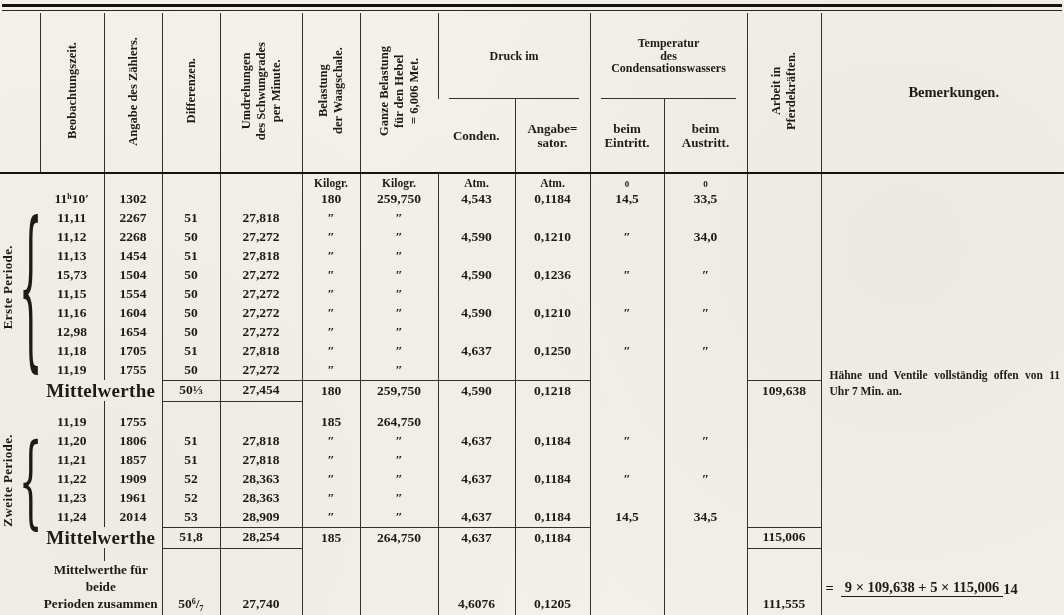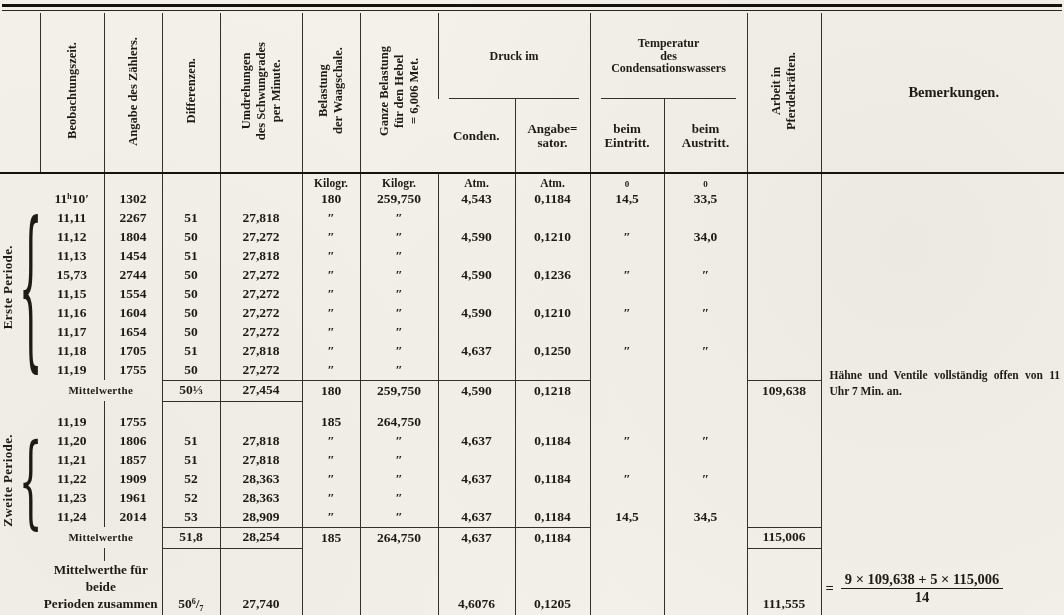--- a/index.html
+++ b/index.html
@@ -37,37 +37,37 @@
   tr.units-row{height:17px;}
   tr.units-row td{font-size:11.5px;vertical-align:bottom;padding-bottom:1px;margin-top:48px;}
   tr.units-row td.deg{font-size:9px;line-height:1;}
   tr.mw-row{height:21px;}
   tr.spacer1{height:12px;}
   tr.spacer2{height:13px;}
   tr.footer-row{height:45px;}
 
   .sumtop{border-top:1px solid #35312a;}
   .sumbot{border-bottom:1px solid #35312a;}
-  .mw-label{font-size:11px;letter-spacing:.3px;}
+  .mw-label{font-size:19px;letter-spacing:.3px;}
 
   td.gutter{border:none;position:relative;overflow:visible;}
   .pwrap{position:absolute;left:1px;top:0;bottom:0;display:flex;align-items:center;}
   .plabel{writing-mode:vertical-rl;transform:rotate(180deg);font-size:13px;letter-spacing:.4px;}
   .bwrap{position:absolute;right:-7px;top:0;bottom:0;display:flex;align-items:center;justify-content:flex-end;}
   .brace{font-family:"DejaVu Serif",serif;font-weight:normal;font-size:52px;display:inline-block;}
   .brace-p1{transform:scale(.72,3.35);}
   .brace-p2{transform:scale(.72,1.95);}
 
   td.note{ text-align:left;vertical-align:top;padding:2px 4px 0 8px;font-size:13.2px;line-height:1.45;text-align:justify;}
   td.foot-label{white-space:pre-line;font-size:13.2px;line-height:1.3;text-align:center;vertical-align:bottom;padding-bottom:4px;}
   td.vbot{vertical-align:bottom;padding-bottom:5px;}
 
   td.fcell{overflow:visible;}
   .formula{display:flex;align-items:center;justify-content:flex-start;gap:7px;padding-left:4px;font-size:14.5px;}
-  .frac{display:inline-flex;flex-direction:column;align-items:center;}
+  .frac{display:inline-flex;flex-direction:row;align-items:center;}
   .frac .num{border-bottom:1.4px solid #1d1b16;padding:0 4px 1px;}
   .frac .den{padding-top:1px;}
 </style>
 </head>
 <body>
 
 <div class="page">
   <div class="rule-a"></div>
   <div class="rule-b"></div>
 
@@ -163,21 +163,21 @@
           <td class="c-bel">″</td>
           <td class="c-ganze">″</td>
           <td class="c-kessel"></td>
           <td class="c-cond"></td>
           <td class="c-ein"></td>
           <td class="c-aus"></td>
           <td class="c-arbeit"></td>
         </tr>
         <tr class="data-row">
           <td class="c-time">11,12</td>
-          <td class="c-counter">1804</td>
+          <td class="c-counter">2268</td>
           <td class="c-diff">50</td>
           <td class="c-umdr">27,272</td>
           <td class="c-bel">″</td>
           <td class="c-ganze">″</td>
           <td class="c-kessel">4,590</td>
           <td class="c-cond">0,1210</td>
           <td class="c-ein">″</td>
           <td class="c-aus">34,0</td>
           <td class="c-arbeit"></td>
         </tr>
@@ -189,21 +189,21 @@
           <td class="c-bel">″</td>
           <td class="c-ganze">″</td>
           <td class="c-kessel"></td>
           <td class="c-cond"></td>
           <td class="c-ein"></td>
           <td class="c-aus"></td>
           <td class="c-arbeit"></td>
         </tr>
         <tr class="data-row">
           <td class="c-time">15,73</td>
-          <td class="c-counter">2744</td>
+          <td class="c-counter">1504</td>
           <td class="c-diff">50</td>
           <td class="c-umdr">27,272</td>
           <td class="c-bel">″</td>
           <td class="c-ganze">″</td>
           <td class="c-kessel">4,590</td>
           <td class="c-cond">0,1236</td>
           <td class="c-ein">″</td>
           <td class="c-aus">″</td>
           <td class="c-arbeit"></td>
         </tr>
@@ -227,21 +227,21 @@
           <td class="c-umdr">27,272</td>
           <td class="c-bel">″</td>
           <td class="c-ganze">″</td>
           <td class="c-kessel">4,590</td>
           <td class="c-cond">0,1210</td>
           <td class="c-ein">″</td>
           <td class="c-aus">″</td>
           <td class="c-arbeit"></td>
         </tr>
         <tr class="data-row">
-          <td class="c-time">11,17</td>
+          <td class="c-time">12,98</td>
           <td class="c-counter">1654</td>
           <td class="c-diff">50</td>
           <td class="c-umdr">27,272</td>
           <td class="c-bel">″</td>
           <td class="c-ganze">″</td>
           <td class="c-kessel"></td>
           <td class="c-cond"></td>
           <td class="c-ein"></td>
           <td class="c-aus"></td>
           <td class="c-arbeit"></td>

